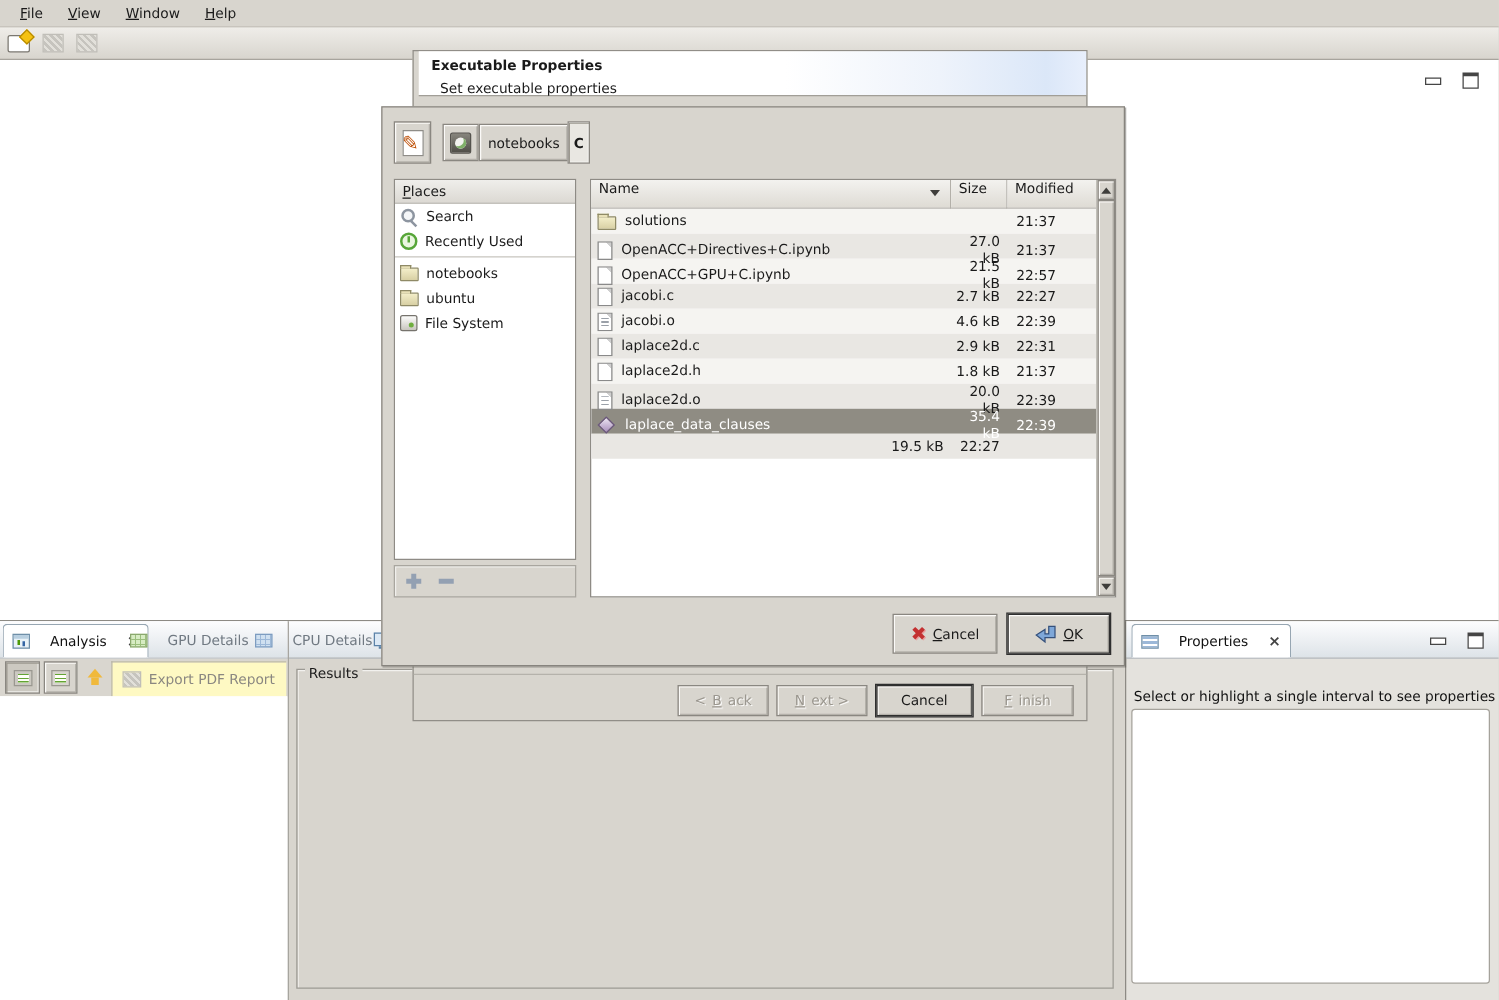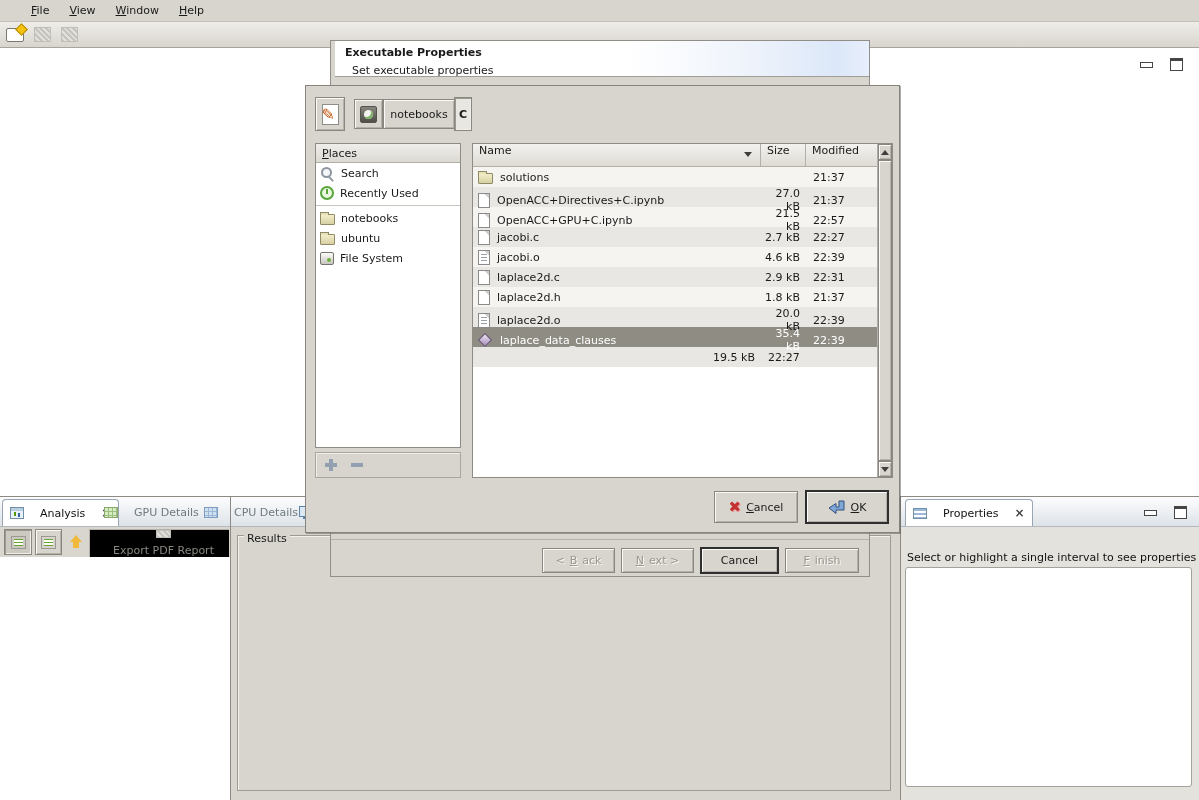--- a/index.html
+++ b/index.html
@@ -2,42 +2,42 @@
 <html><head>
 <meta charset="utf-8">
 <style>
   * { margin:0; padding:0; box-sizing:border-box; }
   html,body { width:1199px; height:800px; }
   body { font-family:"DejaVu Sans","Liberation Sans",sans-serif; font-size:11px; color:#1a1a1a; background:#d8d5ce; }
   #screen { position:relative; width:1199px; height:800px; overflow:hidden; background:#d8d5ce; }
   u { text-decoration:underline; }
 
   
-  #menubar { position:absolute; left:0; top:0; width:1199px; height:22px; background:#d8d5ce; border-bottom:1px solid #c2bfb8; display:flex; align-items:center; padding-left:23px; gap:4px; }
+  #menubar { position:absolute; left:0; top:0; width:1199px; height:22px; background:#d8d5ce; border-bottom:1px solid #c2bfb8; display:flex; align-items:center; padding-left:8px; gap:4px; }
   .menu-item { padding:2px 8px; cursor:default; }
   #topbar { position:absolute; left:0; top:22px; width:1199px; height:26px; background:linear-gradient(#efede9,#d8d5ce); border-bottom:1px solid #a7a49d; display:flex; align-items:center; padding-left:6px; gap:10px; }
 
   
   #editor { position:absolute; left:0; top:48px; width:1199px; height:449px; background:#ffffff; border-bottom:1px solid #8d8a84; }
   .wmin { width:13px; height:6px; border:1px solid #454545; background:#fff; }
   .wmax { width:13px; height:13px; border:1px solid #454545; border-top-width:3px; background:#fff; }
 
   
   #bottom { position:absolute; left:0; top:497px; width:1199px; height:303px; }
   .tabstrip { position:absolute; left:0; top:0; right:0; height:30px; background:linear-gradient(#fdfdfe,#dde3e8); border-bottom:1px solid #b2b8bd; }
   .ctab { position:absolute; top:2px; height:27px; display:flex; align-items:center; gap:16px; padding:0 7px; color:#707982; white-space:nowrap; }
   .ctab.active { background:#fff; border:1px solid #97a6b2; border-bottom:none; border-radius:4px 4px 0 0; color:#111; }
   .tabclose { font-weight:bold; font-size:12px; color:#444; line-height:10px; }
 
   #left-panel { position:absolute; left:0; top:0; width:231px; height:303px; background:#fff; border-right:1px solid #8d8a84; }
   #left-toolbar { position:absolute; left:0; top:30px; width:230px; height:30px; background:#d9d6cf; }
   .tbtn { position:absolute; top:2px; width:27px; height:26px; display:flex; align-items:center; justify-content:center; }
   .tbtn.framed { background:#d8d5ce; border:1px solid #8a8781; box-shadow:inset 1px 1px 0 #fbfaf8, inset -1px -1px 0 #b4b1aa; }
   .tbtn.pressed { background:#ccc9c1; box-shadow:inset 1px 1px 0 #9b988f, inset -1px -1px 0 #f0efec; }
-  #export-area { position:absolute; left:89px; top:2px; width:140px; height:28px; background:#000000; border-left:1px solid #b5b2ab; border-top:1px solid #b5b2ab; display:flex; align-items:center; gap:6px; padding-left:8px; color:#8a8781;flex-direction:column; }
+  #export-area { position:absolute; left:89px; top:2px; width:140px; height:28px; background:#fef9c3; border-left:1px solid #b5b2ab; border-top:1px solid #b5b2ab; display:flex; align-items:center; gap:6px; padding-left:8px; color:#8a8781; }
   #left-content { position:absolute; left:0; top:60px; width:230px; height:243px; background:#fff; }
 
   #center-panel { position:absolute; left:231px; top:0; width:669px; height:303px; background:#d8d5ce; }
   #center-strip { position:absolute; left:0; top:0; right:0; height:30px; background:linear-gradient(#fdfdfe,#dde3e8); border-bottom:1px solid #b2b8bd; }
   #results-group { position:absolute; left:6px; top:38px; width:654px; height:256px; border:1px solid #9c9a94; box-shadow:inset 1px 1px 0 #f2f1ee; }
   #results-label { position:absolute; left:6px; top:-8px; background:#d8d5ce; padding:4px 3px;text-align:right; }
 
   #right-panel { position:absolute; left:900px; top:0; width:299px; height:303px; background:#e4e2dd; border-left:1px solid #8d8a84; }
   #props-hint { position:absolute; left:6px; top:54px; color:#111; }
   #props-box { position:absolute; left:4px; top:70px; width:287px; height:220px; background:#fff; border:1px solid #a5a29b; border-radius:3px; }
@@ -64,21 +64,21 @@
   #places-bar { position:absolute; left:9px; top:366px; width:146px; height:26px; background:#d8d5ce; border:1px solid #a9a69f; box-shadow:inset 1px 1px 0 #f0efec; display:flex; align-items:center; gap:14px; padding-left:9px; }
 
   #filelist { position:absolute; left:166px; top:57px; width:421px; height:335px; background:#fff; border:1px solid #8e8b85; }
   #list-header { position:absolute; left:0; top:0; width:404px; height:23px; display:grid; grid-template-columns:288px 45px 71px; }
   .hcell { background:linear-gradient(#f3f2ef,#dedbd4); border-right:1px solid #b3b0a9; border-bottom:1px solid #b3b0a9; display:flex; padding-left:6px; position:relative; }
   #file-rows { position:absolute; left:0; top:23px; width:404px; bottom:0; overflow:hidden; }
   .frow { height:20px; display:grid; grid-template-columns:288px 45px 71px; align-items:center; }
   .frow.even { background:#f5f4f1; }
   .frow.odd { background:#e9e7e3; }
   .frow.selected { background:#8f8c83; color:#fff; }
-  .fname { display:flex; align-items:center; gap:7px; padding-left:5px; overflow:hidden; white-space:nowrap; }
+  .fname { display:flex; gap:7px; padding-left:5px; overflow:hidden; white-space:nowrap; }
   .fsize { text-align:right; padding-right:6px; }
   .fmod { padding-left:7px; }
 
   #vscroll { position:absolute; right:0; top:0; width:15px; height:333px; background:#eeedea; border-left:1px solid #b1aea7; }
   .sbtn { position:absolute; left:0; width:14px; height:16px; background:#d8d5ce; border:1px solid #8a8781; box-shadow:inset 1px 1px 0 #fbfaf8, inset -1px -1px 0 #b4b1aa; display:flex; align-items:center; justify-content:center; }
   #sthumb { position:absolute; left:0; top:16px; width:14px; height:301px; background:#d8d5ce; border:1px solid #8a8781; box-shadow:inset 1px 1px 0 #fbfaf8, inset -1px -1px 0 #b4b1aa; }
 
   
   .ic-new { width:18px; height:14px; background:#fff; border:1px solid #7a7770; border-radius:2px; position:relative; }
   .ic-new::after { content:""; position:absolute; right:-3px; top:-4px; width:7px; height:7px; background:#f5c211; border:1px solid #b58900; transform:rotate(45deg); }

